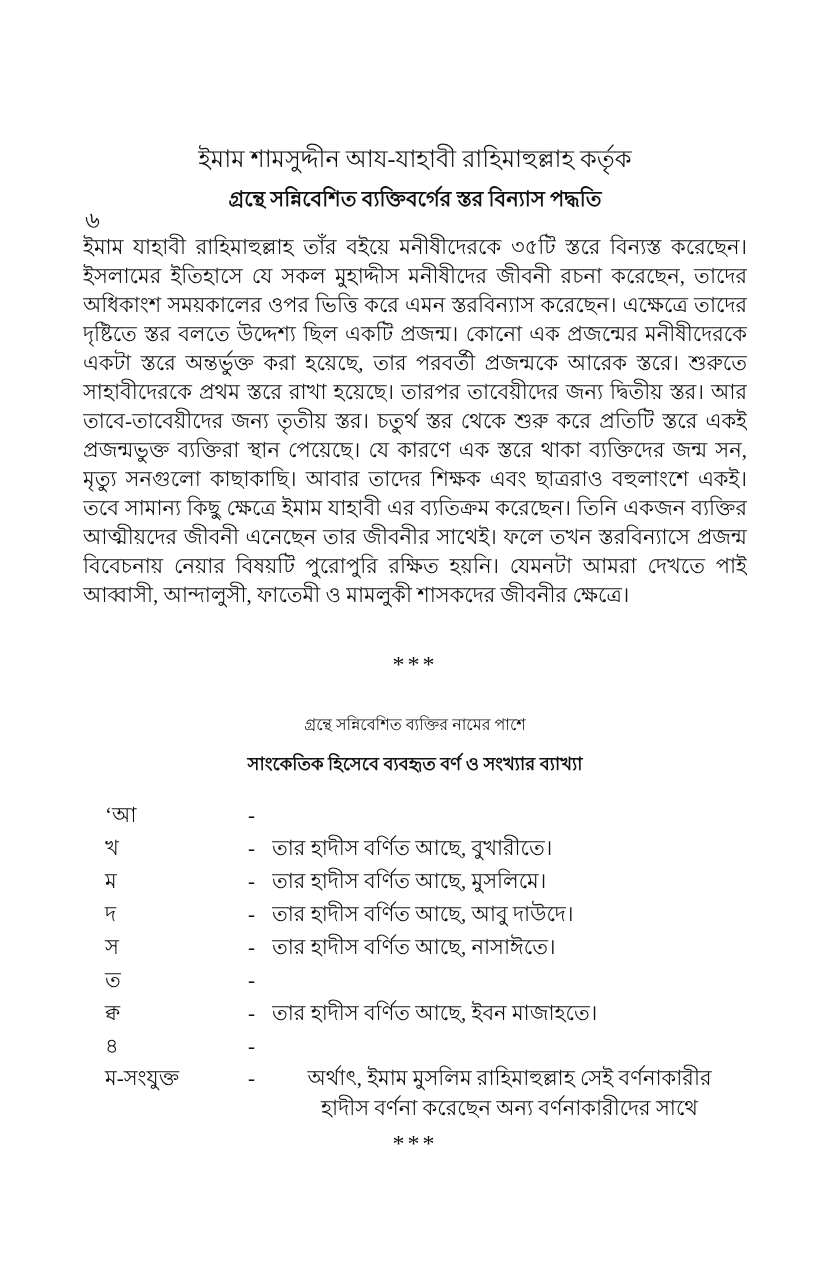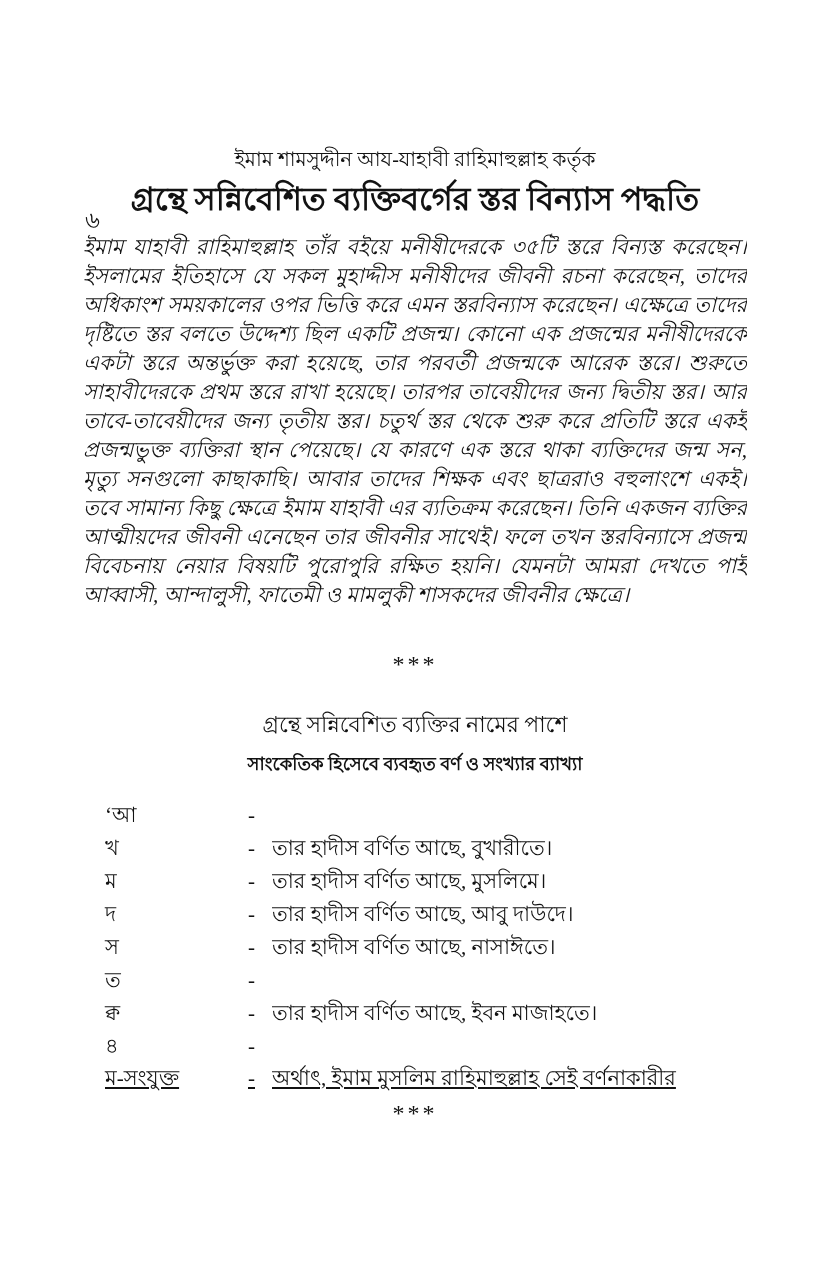--- a/index.html
+++ b/index.html
@@ -17,54 +17,53 @@
     padding: 0 78px 0 83px;
     position: relative;
   }
   .page-number {
     position: absolute;
     left: 85px; top: 64px;
     font-size: 23px;
     line-height: 30px;
   }
   .h1 { margin-top: 142px; text-align: center; }
-  .h1 .line1 { display: block; font-size: 20px; line-height: 35px; }
-  .h1 .line2 { display: block; font-size: 32px; line-height: 44px; font-weight: 600; }
+  .h1 .line1 { display: block; font-size: 24px; line-height: 35px; }
+  .h1 .line2 { display: block; font-size: 21px; line-height: 44px; font-weight: 600; }
   .para {
     margin-top: 12px;
     font-size: 21px;
     line-height: 29px;
     text-align: justify;
     height: 407px;
     overflow: hidden;
-    font-style: italic;
   }
   .sep {
     text-align: center;
     font-size: 24px;
     line-height: 30px;
     margin-top: 9px;
     letter-spacing: 3px;
   }
   .h2 { margin-top: 28px; text-align: center; }
-  .h2 .line1 { display: block; font-size: 22px; line-height: 36px; }
+  .h2 .line1 { display: block; font-size: 16px; line-height: 36px; }
   .h2 .line2 { display: block; font-size: 18px; line-height: 43px; font-weight: 600; }
   .legend { margin-top: 13px; font-size: 21px; }
   .legend-row { display: flex; align-items: flex-start; line-height: 33px; }
   .legend-row .sym {
     flex: 0 0 165px;
     padding-left: 22px;
     white-space: nowrap;
     overflow: hidden;
   }
   .legend-row .dash { flex: 0 0 24px; }
   .legend-row .desc { flex: 1 1 auto; white-space: nowrap; overflow: hidden; }
-  .legend-row.multi { line-height: 30px; text-decoration: underline; }
+  .legend-row.multi { line-height: 30px; }
   .legend-row.multi .desc { white-space: normal; }
-  .desc-line { display: block; white-space: nowrap; overflow: hidden; }
+  .desc-line { display: block; white-space: nowrap; overflow: hidden; text-align: center; }
   .sep.bottom { margin-top: 5px; }
 </style>
 </head>
 <body>
 
 <div class="page">
 
   <div class="page-number">৬</div>
 
   <div class="h1">
@@ -126,20 +125,21 @@
     <div class="legend-row">
       <span class="sym">৪</span>
       <span class="dash">-</span>
     </div>
 
     <div class="legend-row multi">
       <span class="sym">ম-সংযুক্ত</span>
       <span class="dash">-</span>
       <span class="desc">
         <span class="desc-line">অর্থাৎ, ইমাম মুসলিম রাহিমাহুল্লাহ সেই বর্ণনাকারীর</span>
+        <span class="desc-line">হাদীস বর্ণনা করেছেন অন্য বর্ণনাকারীদের সাথে</span>
       </span>
     </div>
 
   </div>
 
   <div class="sep bottom">***</div>
 
 </div>
 
 </body></html>

